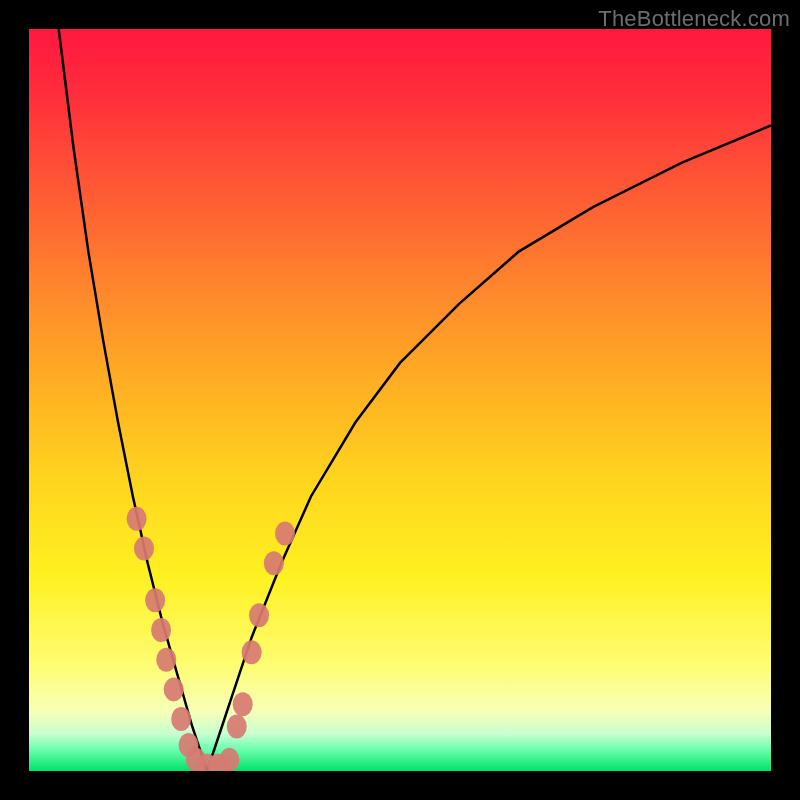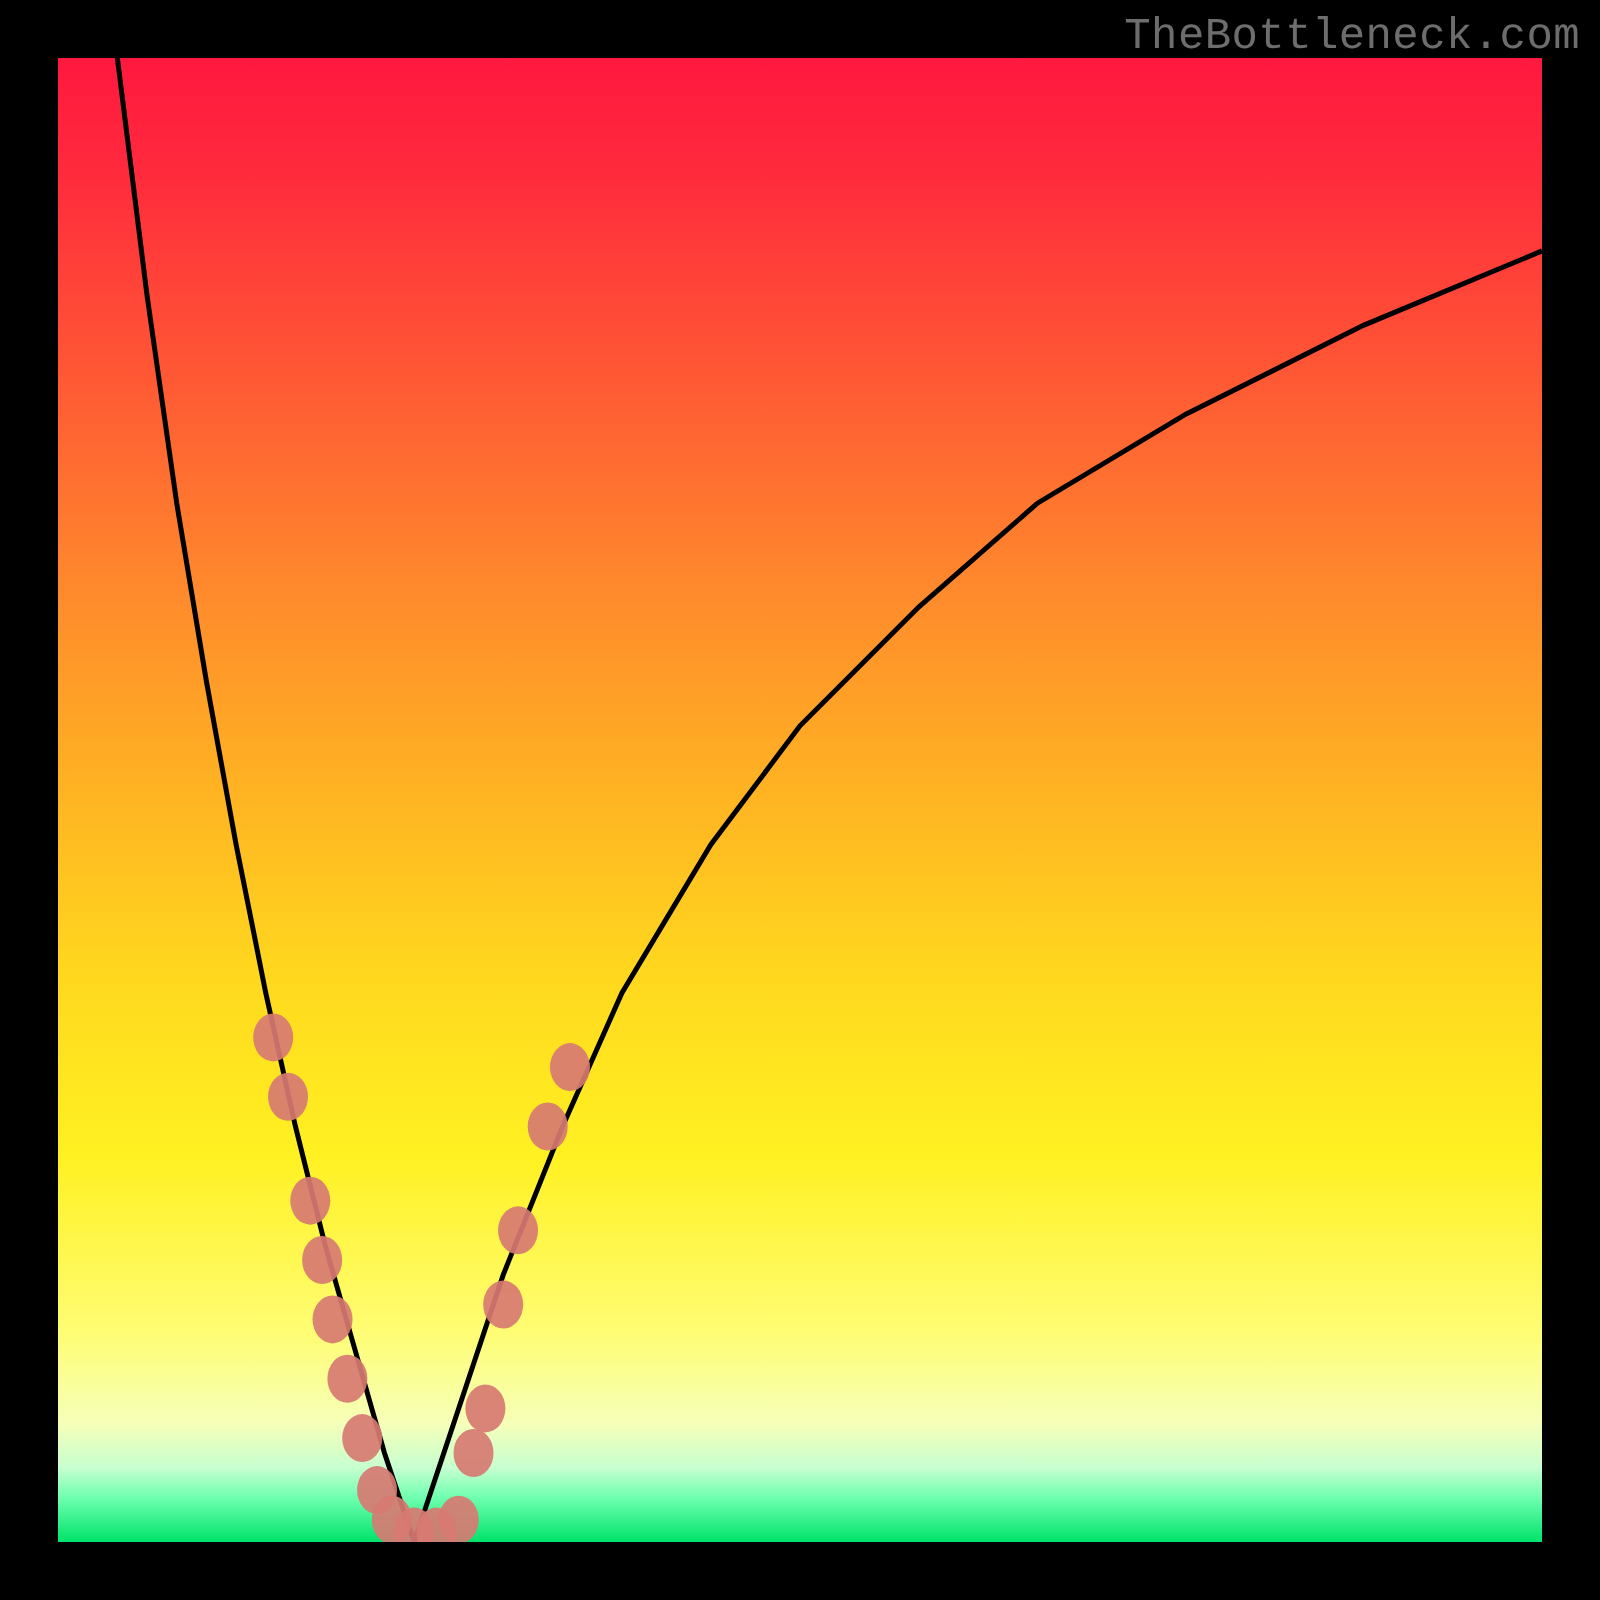--- a/index.html
+++ b/index.html
@@ -9,21 +9,20 @@
     height: 800px;
     background: #000;
     overflow: hidden;
     font-family: Arial, Helvetica, sans-serif;
   }
   .outer {
     position: relative;
     width: 800px;
     height: 800px;
     background: #000;
-    font-family: Liberation Mono, monospace;
   }
   .plot {
     position: absolute;
     left: 29px;
     top: 29px;
     width: 742px;
     height: 742px;
     
     background: linear-gradient(
       to bottom,

